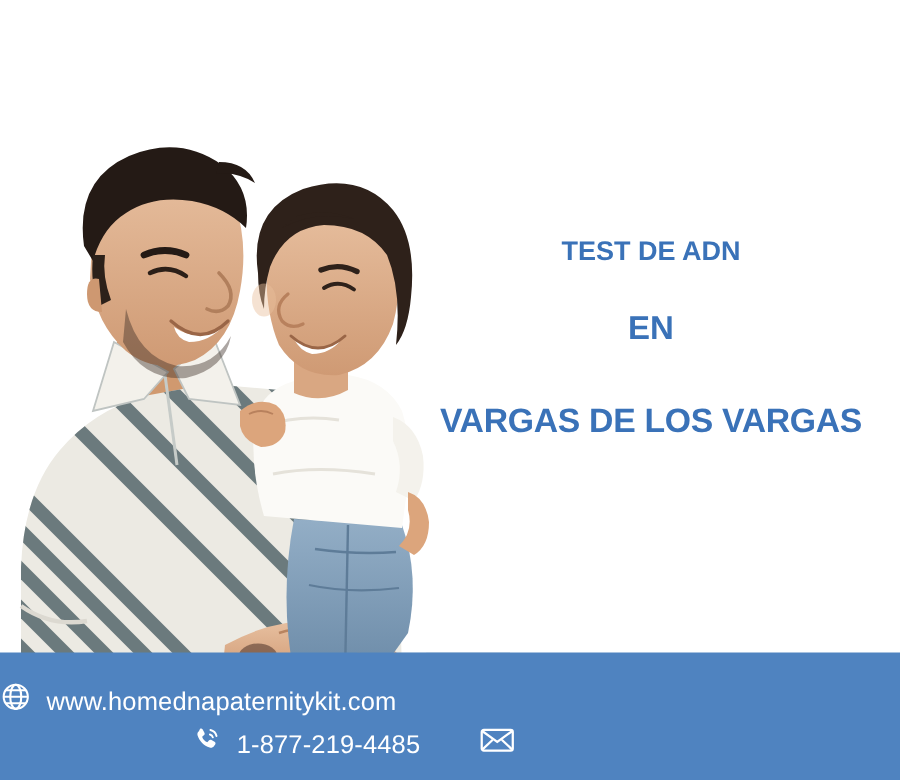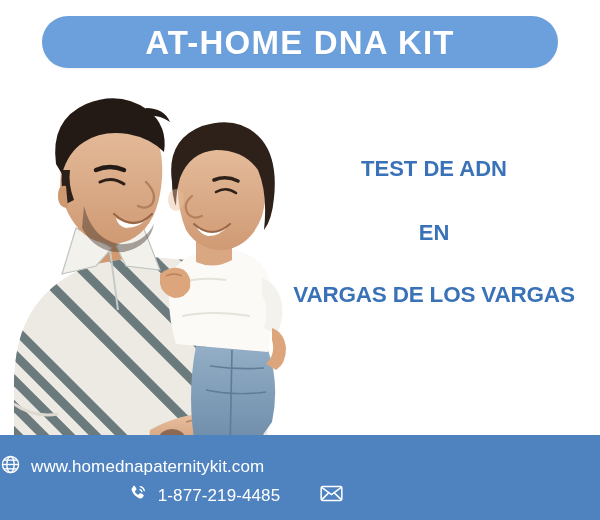--- a/index.html
+++ b/index.html
@@ -37,21 +37,21 @@
   #headline{
     position:absolute;left:270px;top:158px;width:328px;
     text-align:center;
   }
   .headline-line{
     color:#3A72B8;
     font-weight:bold;
     line-height:1;
     white-space:nowrap;
   }
-  #headline-l1{font-size:22px;margin-bottom:42px;}
+  #headline-l1{font-size:18px;margin-bottom:32px;}
   #headline-l2{font-size:22px;margin-bottom:40px;}
   #headline-l3{font-size:22.5px;letter-spacing:-0.2px;}
 
   
   #photo{
     position:absolute;left:0px;top:78px;width:300px;height:372px;
     overflow:hidden;
   }
 
   
@@ -79,23 +79,20 @@
   #photo-overlap{
     position:absolute;left:200px;top:435px;width:140px;height:26px;
     overflow:hidden;
   }
 </style>
 </head>
 <body>
 
 <div id="poster">
 
-  <div id="title-banner">
-    <div id="title-text">AT-HOME DNA KIT</div>
-  </div>
 
   <div id="photo" aria-label="father and child photo">
     <svg width="300" height="372" viewBox="0 0 300 372" xmlns="http://www.w3.org/2000/svg">
       <defs>
         <clipPath id="manBodyClip">
           <path d="M14 372 L14 300 Q16 250 40 222 Q62 196 96 186 L140 178 L186 182 Q224 192 244 220 Q262 246 266 292 L268 372 Z"></path>
         </clipPath>
         <clipPath id="childShirtClip">
           <path d="M170 200 Q176 182 196 176 L232 172 Q258 176 268 196 Q274 214 272 244 L268 268 L176 262 Q166 232 170 200 Z"></path>
         </clipPath>

